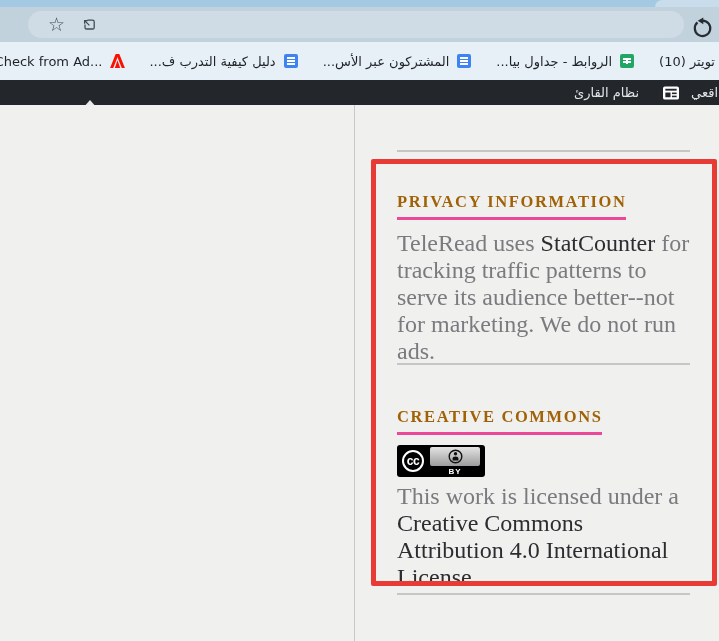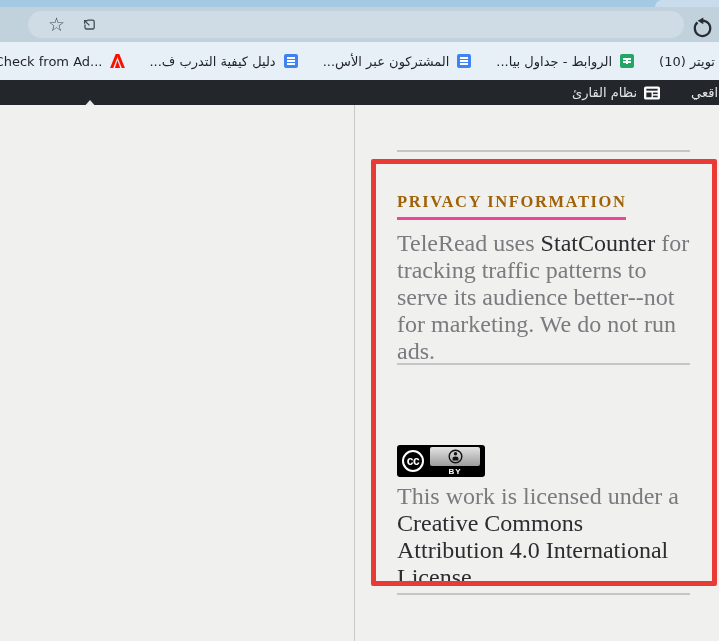--- a/index.html
+++ b/index.html
@@ -28,21 +28,21 @@
   .gsheet-ico::before { content:""; position:absolute; left:3px; top:4px; width:8px; height:1.5px; background:#fff; box-shadow:0 3px 0 #fff; }
   .gsheet-ico::after { content:""; position:absolute; left:6.2px; top:4px; width:1.5px; height:6px; background:#fff; }
 
   
   .adminbar { position:absolute; top:80px; left:0; width:719px; height:25px; background:#23272c; }
   .collapse-btn { position:absolute; left:80px; top:5px; width:20px; height:15px; background:none; border:none; cursor:pointer; }
   .collapse-bar { width:14px; height:2px; background:#e9eaeb; margin:0 auto; }
   .collapse-tri { width:0; height:0; margin:2px auto 0; border-left:7px solid transparent; border-right:7px solid transparent; border-bottom:8px solid #e9eaeb; }
   .admin-right { position:absolute; right:0; top:0; height:25px; display:flex; direction:rtl; align-items:center; color:#e2e4e6; font-size:13px; }
   .admin-edge-item { padding-right:1px; cursor:pointer; }
-  .admin-site { display:flex; direction:rtl; align-items:center; gap:7px; margin-right:31px; cursor:pointer; }
+  .admin-site { display:flex; direction:rtl; align-items:center; gap:24px; margin-right:12px; cursor:pointer; }
 
   
   .page { position:absolute; top:105px; left:0; width:719px; height:536px; background:#f0f0ee; }
   .vdivider { position:absolute; left:354px; top:0; width:1px; height:536px; background:#c9c9c9; }
   .sidebar { position:absolute; left:397px; top:0; width:296px; height:536px; font-family:"Liberation Serif", serif; }
   .rule { position:absolute; left:0; width:293px; height:2px; background:#c6c6c6; }
   .rule-1 { top:45px; } .rule-2 { top:258px; } .rule-3 { top:488px; }
 
   .widget-title { position:absolute; left:0; display:inline-block; font-size:16.5px; letter-spacing:1.6px; color:#a16207; border-bottom:3px solid #ec4899; padding-bottom:5px; font-family:"Liberation Serif", serif; }
   .wt-privacy { top:87px; }
@@ -152,20 +152,21 @@
     <div class="vdivider"></div>
 
     <div class="sidebar">
       <div class="rule rule-1"></div>
 
       <h3 class="widget-title wt-privacy">PRIVACY INFORMATION</h3>
       <p class="widget-text p-privacy"><span>TeleRead uses </span><a class="dark-link">StatCounter</a><span> for tracking traffic patterns to serve its audience better--not for marketing. We do not run ads.</span></p>
 
       <div class="rule rule-2"></div>
 
+      <h3 class="widget-title wt-cc">CREATIVE COMMONS</h3>
 
       <div class="cc-badge">
         <span class="cc-circle">cc</span>
         <span class="cc-right">
           <span class="cc-silver">
             <svg width="15" height="15" viewBox="0 0 15 15">
                 <circle cx="7.5" cy="7.5" r="6.3" fill="none" stroke="#111" stroke-width="1.4"></circle>
                 <circle cx="7.5" cy="4.8" r="1.7" fill="#111"></circle>
                 <path d="M4.6 11.6 V8.9 Q4.6 7.4 7.5 7.4 Q10.4 7.4 10.4 8.9 V11.6 Z" fill="#111"></path>
               </svg>

